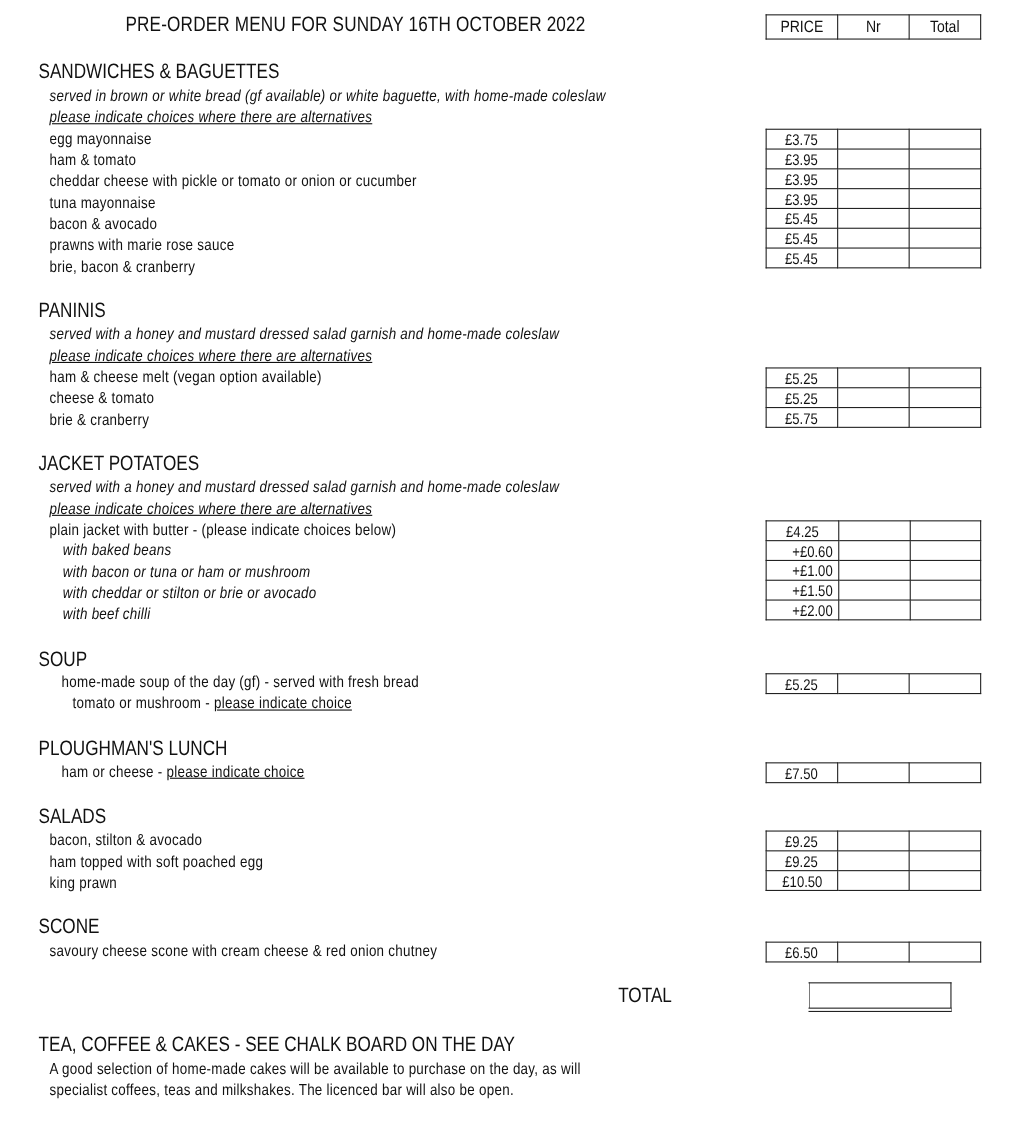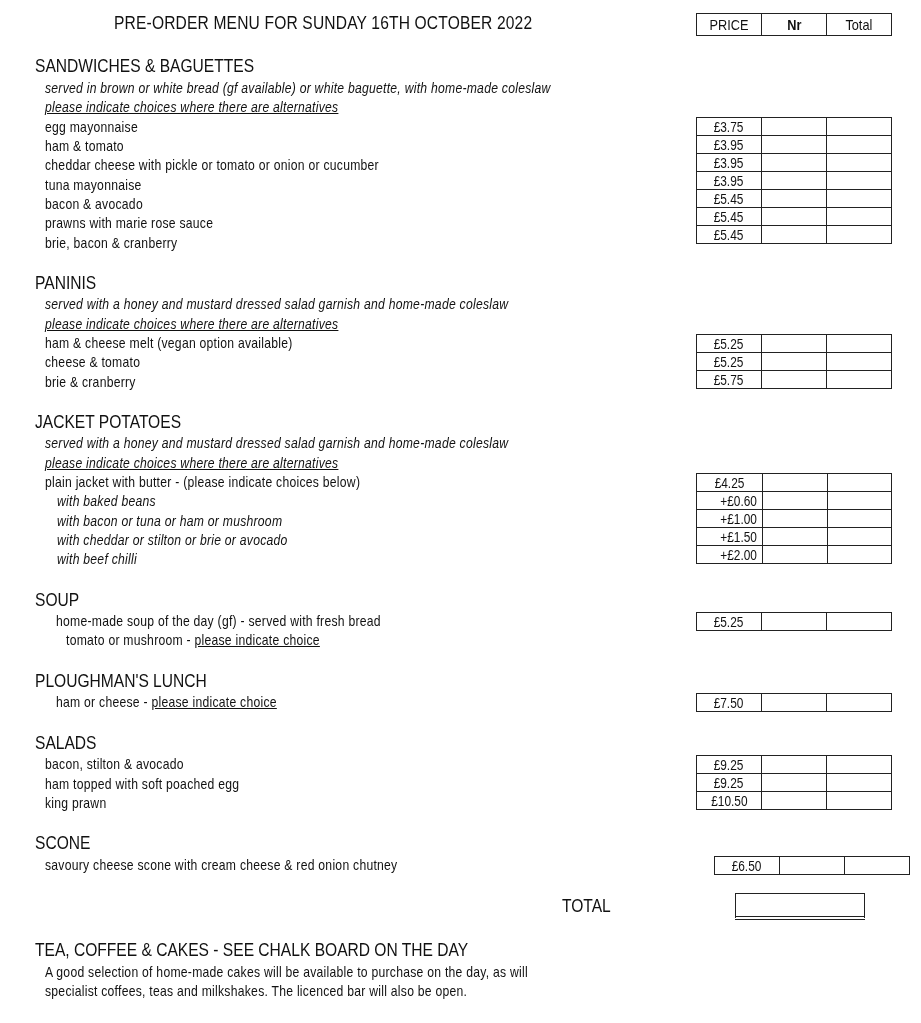--- a/index.html
+++ b/index.html
@@ -7,21 +7,21 @@
          font-family: "Liberation Sans", sans-serif; color: #111; }
   .abs { position: absolute; white-space: nowrap; }
   .title { font-size: 19px; transform: scaleX(0.82); transform-origin: left top; letter-spacing: 0.2px; }
   .section { font-size: 19px; transform: scaleX(0.82); transform-origin: left top; }
   .txt { font-size: 14.5px; transform: scaleX(0.84); transform-origin: left top; letter-spacing: 0.3px; }
   .ital { font-style: italic; }
   .und { text-decoration: underline; }
   .grid { position: absolute; left: 696px; width: 196px; border-collapse: collapse; }
   .grid td { border: 1.5px solid #222; height: 17px; padding: 0; font-size: 14px; text-align: center; }
   .grid td.c1 { width: 63px; }
-  .grid td.c2 { width: 63px; font-weight: bold; }
+  .grid td.c2 { width: 63px; }
   .grid td.c3 { width: 63px; }
   .grid td.right { text-align: right; padding-right: 2px; }
   .grid .cell-text { display: inline-block; transform: scaleX(0.85); }
   .header td { height: 21px; font-size: 15px; }
   .total-label { font-size: 19px; transform: scaleX(0.82); transform-origin: left top; }
   .total-box { position: absolute; left: 735px; top: 893px; width: 128px; height: 22px;
                border: 1.5px solid #222; border-bottom: 4px double #222; }
 </style>
 </head>
 <body>
@@ -203,21 +203,21 @@
         <td class="c1"><span class="cell-text">£10.50</span></td>
         <td class="c2"></td>
         <td class="c3"></td>
       </tr>
 </tbody>
   </table>
 
 <div class="abs section" style="left:35px; top:832px;">SCONE</div>
 <div class="abs txt" style="left:45px; top:857px;">savoury cheese scone with cream cheese &amp; red onion chutney</div>
 
-<table class="grid" style="top:856px;margin-left:18px;">
+<table class="grid" style="top:856px;">
   <tbody>
       <tr>
         <td class="c1"><span class="cell-text">£6.50</span></td>
         <td class="c2"></td>
         <td class="c3"></td>
       </tr>
 </tbody>
   </table>
 
 <div class="abs total-label" style="left:562px; top:895px;">TOTAL</div>

